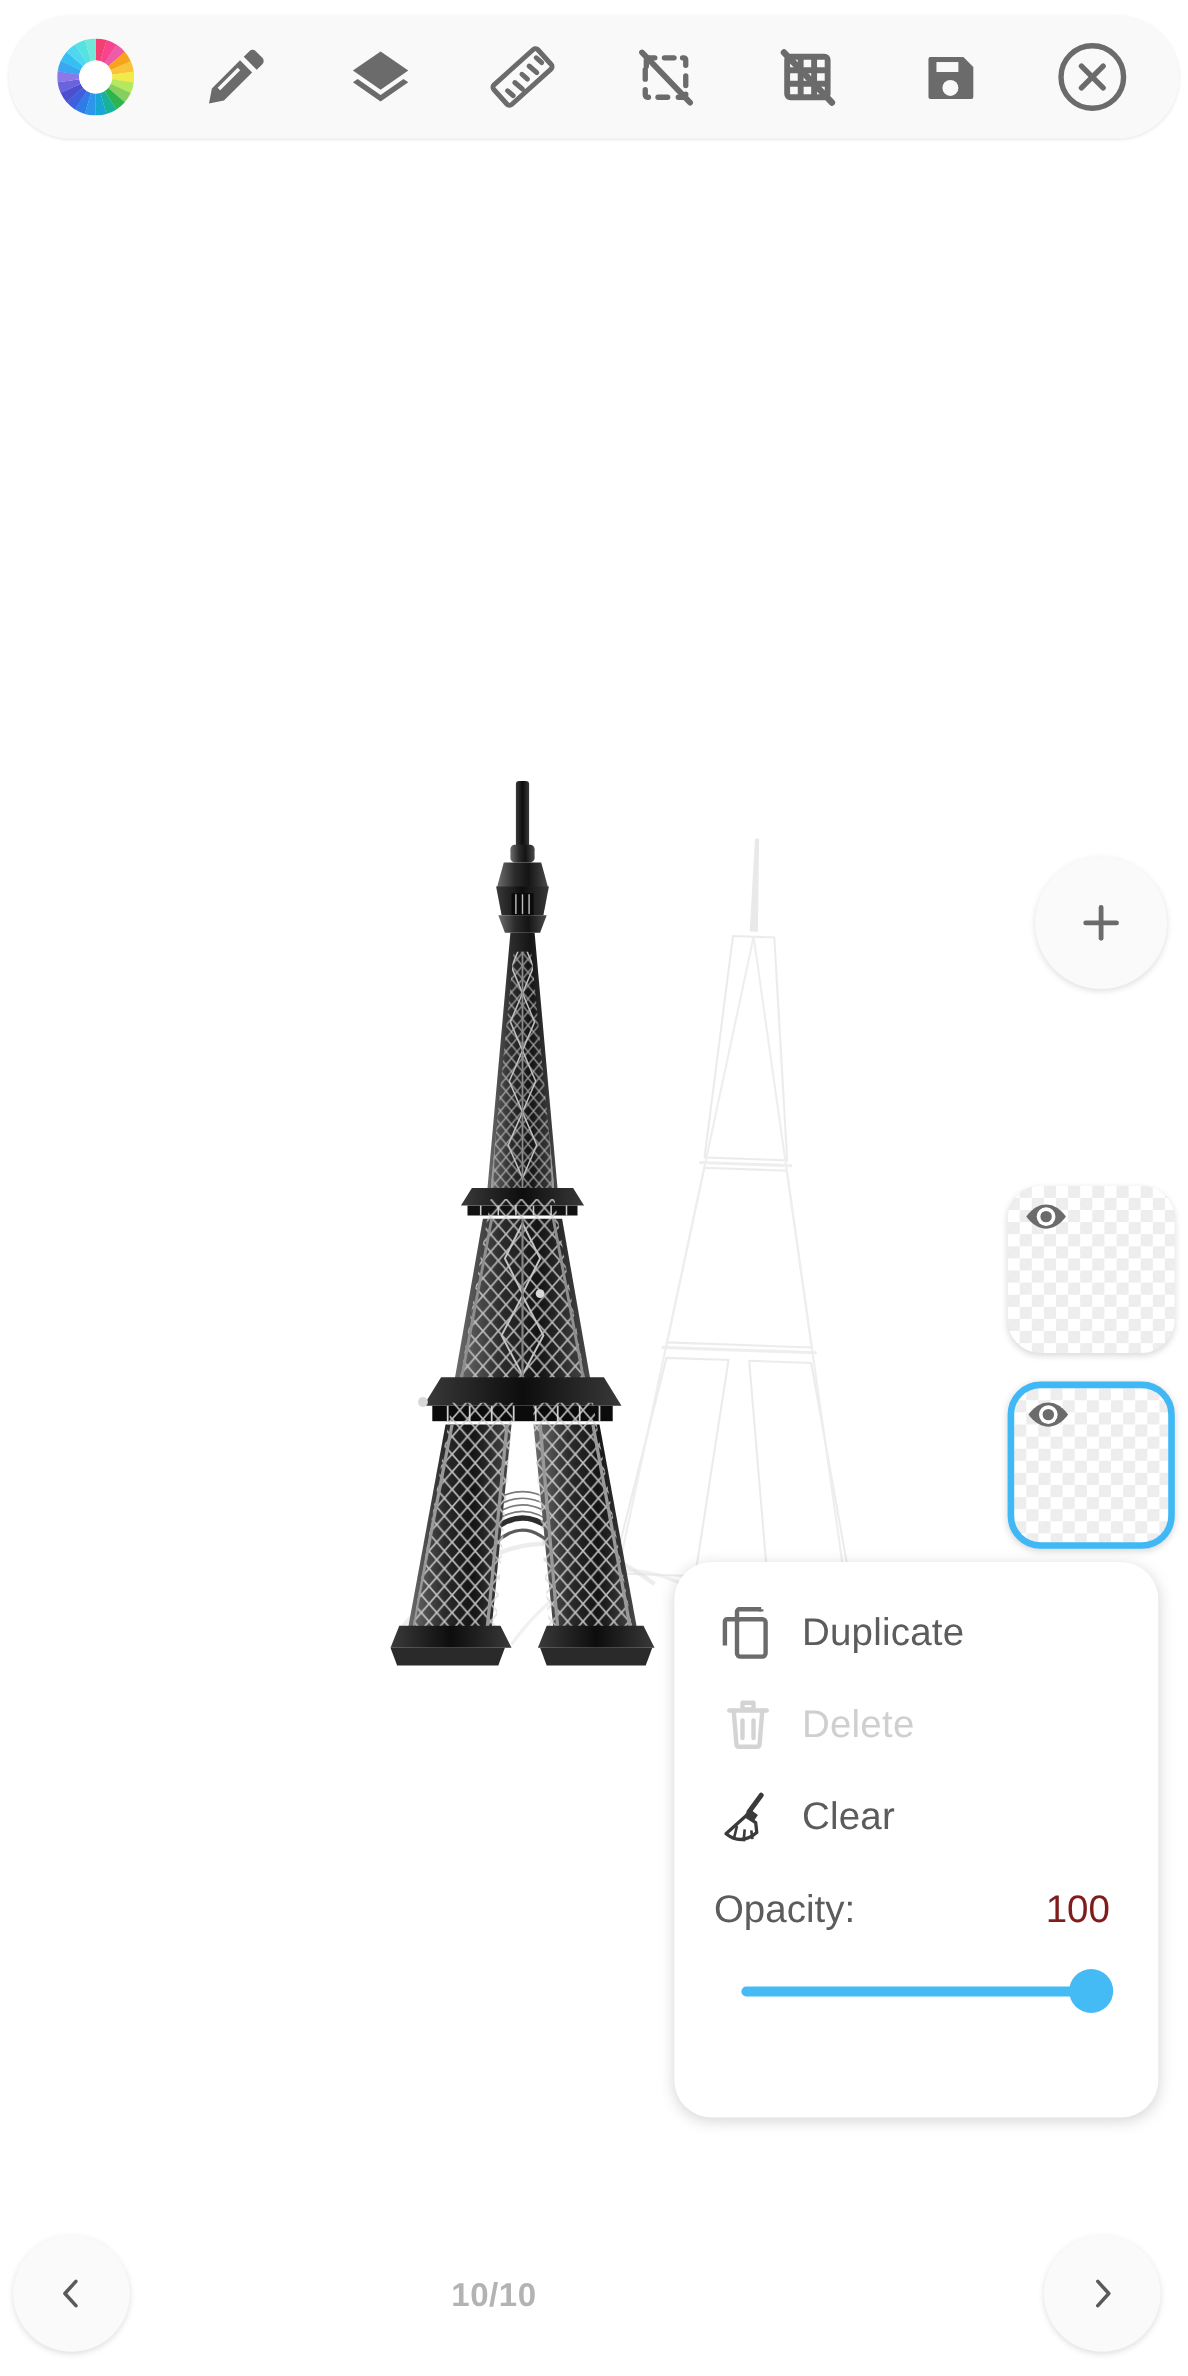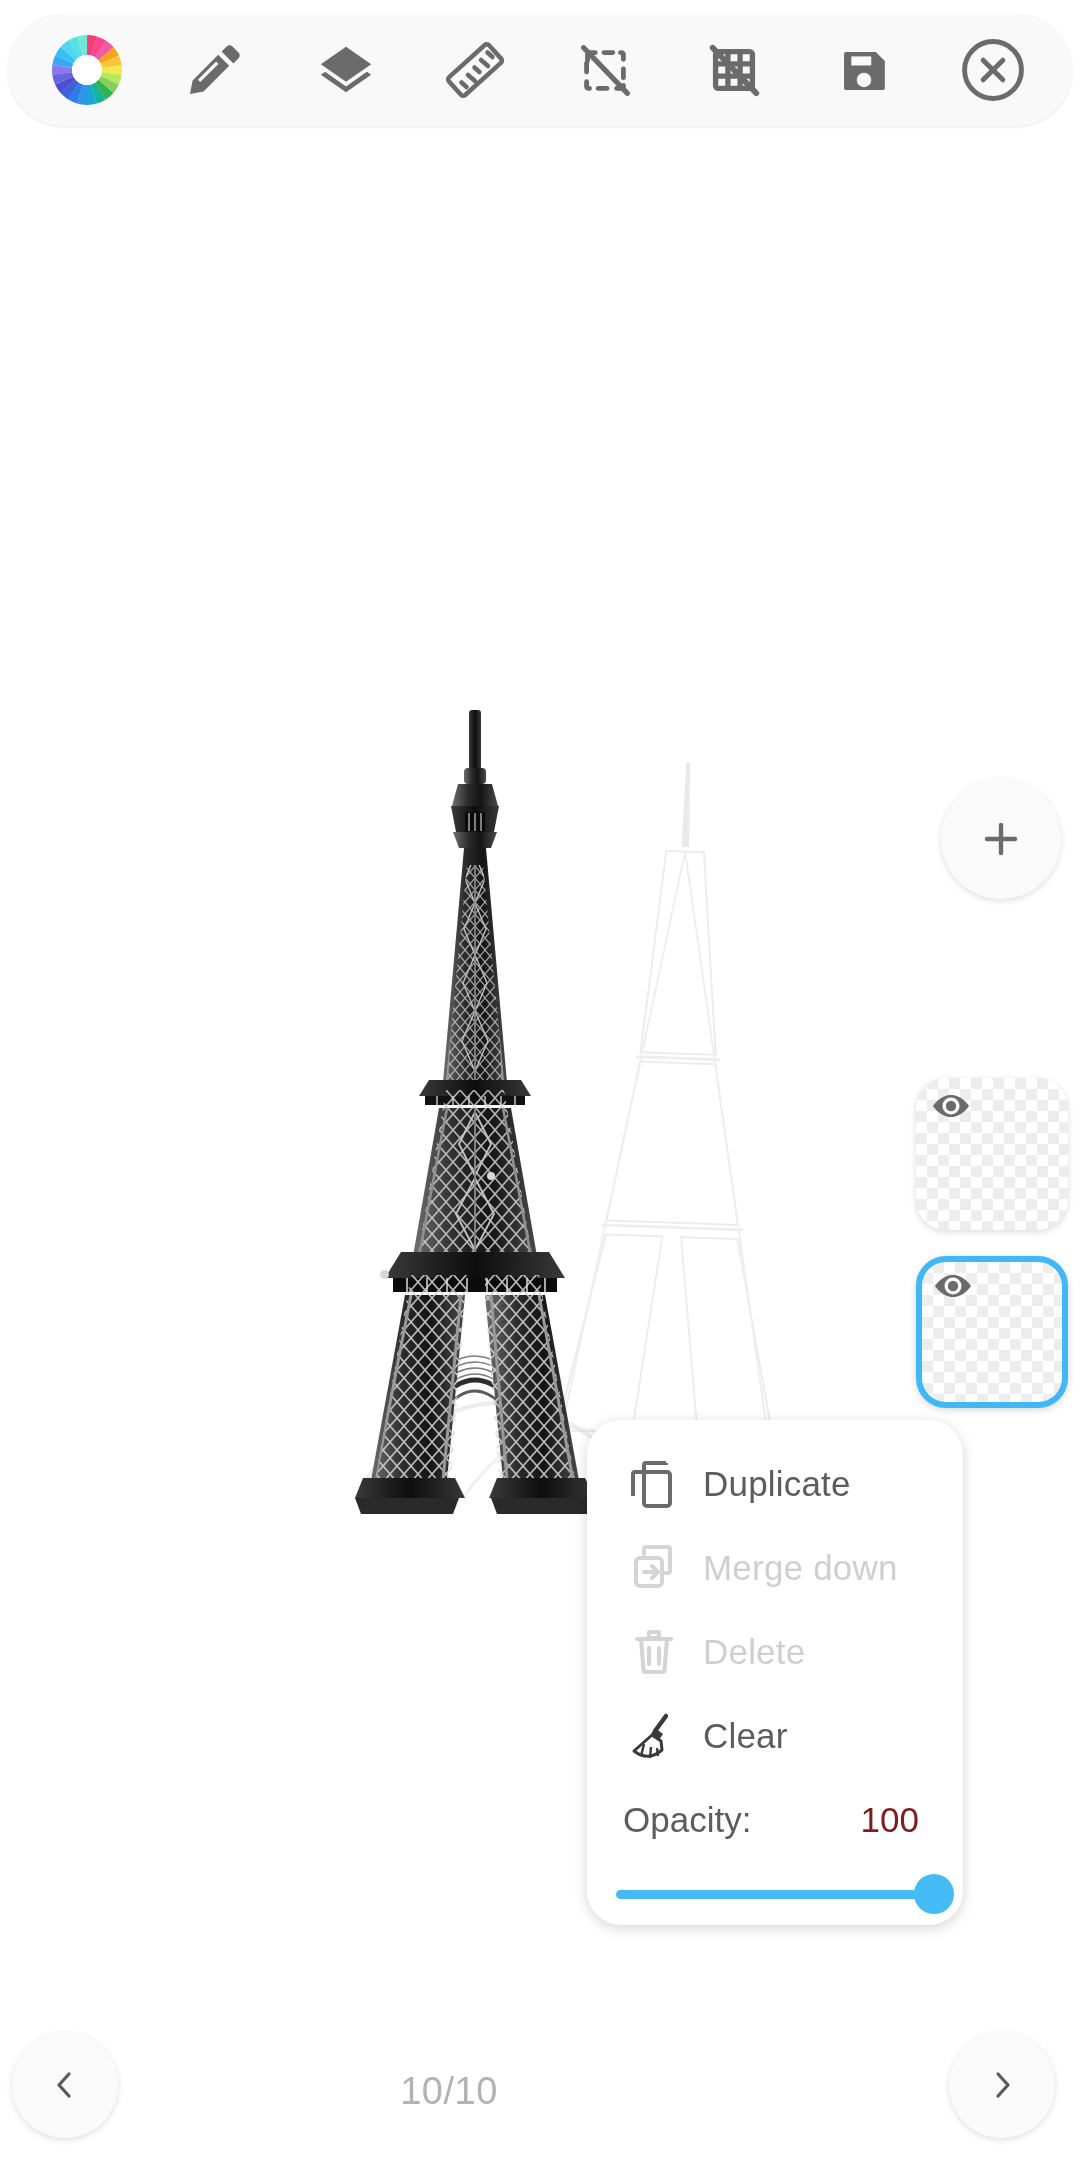--- a/index.html
+++ b/index.html
@@ -104,22 +104,22 @@
     display: flex; align-items: center; justify-content: center;
   }
   .layer-thumb.selected .layer-eye { left: 10px; top: 10px; }
 
   #layer-1 { left: 916px; top: 1078px; }
   #layer-2 { left: 916px; top: 1256px; }
 
   
   #layer-menu {
     position: absolute;
-    left: 587px; top: 1420px;
-    width: 376px; height: 505px;
+    left: 613px; top: 1420px;
+    width: 440px; height: 505px;
     background: #ffffff;
     border-radius: 34px;
     box-shadow: 0 3px 14px rgba(0,0,0,0.17);
     z-index: 7;
     padding-top: 22px;
   }
   .menu-item {
     display: flex;
     align-items: center;
     height: 84px;
@@ -184,22 +184,22 @@
     z-index: 4;
   }
   #nav-prev { left: 12px; }
   #nav-next { left: 949px; }
 
   #page-indicator {
     position: absolute;
     left: 0; top: 2070px;
     width: 898px;
     text-align: center;
-    font-size: 38px;
-    font-weight: normal;
+    font-size: 30px;
+    font-weight: bold;
     color: #b3b3b3;
     letter-spacing: 0.5px;
   }
 </style>
 </head>
 <body>
 
 <div id="app">
 
   <div id="toolbar">
@@ -500,31 +500,20 @@
         <svg viewBox="0 0 56 56" width="56" height="56" fill="none" stroke="#6b6b6b" stroke-width="4" stroke-linejoin="round">
           <path d="M18 16V9a2 2 0 0 1 2-2h20"></path>
           <path d="M40 7v2"></path>
           <rect x="18" y="16" width="26" height="34" rx="3"></rect>
           <path d="M18 16H9a2 2 0 0 0-2 2v22"></path>
         </svg>
       </span>
       <span class="menu-label">Duplicate</span>
     </div>
 
-    <div class="menu-item disabled">
-      <span class="menu-ico">
-        <svg viewBox="0 0 56 56" width="56" height="56" fill="none" stroke="#d4d4d4" stroke-width="4" stroke-linejoin="round" stroke-linecap="round">
-          <path d="M18 14V9a2 2 0 0 1 2-2h22a2 2 0 0 1 2 2v22a2 2 0 0 1-2 2h-5"></path>
-          <rect x="10" y="18" width="26" height="28" rx="4"></rect>
-          <path d="M18 32h12"></path>
-          <path d="M26 26l6 6-6 6"></path>
-        </svg>
-      </span>
-      <span class="menu-label">Merge down</span>
-    </div>
 
     <div class="menu-item disabled">
       <span class="menu-ico">
         <svg viewBox="0 0 56 56" width="56" height="56" fill="none" stroke="#d4d4d4" stroke-width="4" stroke-linejoin="round" stroke-linecap="round">
           <path d="M23 8h10v6H23z"></path>
           <path d="M11 15h34"></path>
           <path d="M15 15l2.5 31a2 2 0 0 0 2 2h17a2 2 0 0 0 2-2L41 15"></path>
           <line x1="23" y1="24" x2="23" y2="40"></line>
           <line x1="33" y1="24" x2="33" y2="40"></line>
         </svg>

